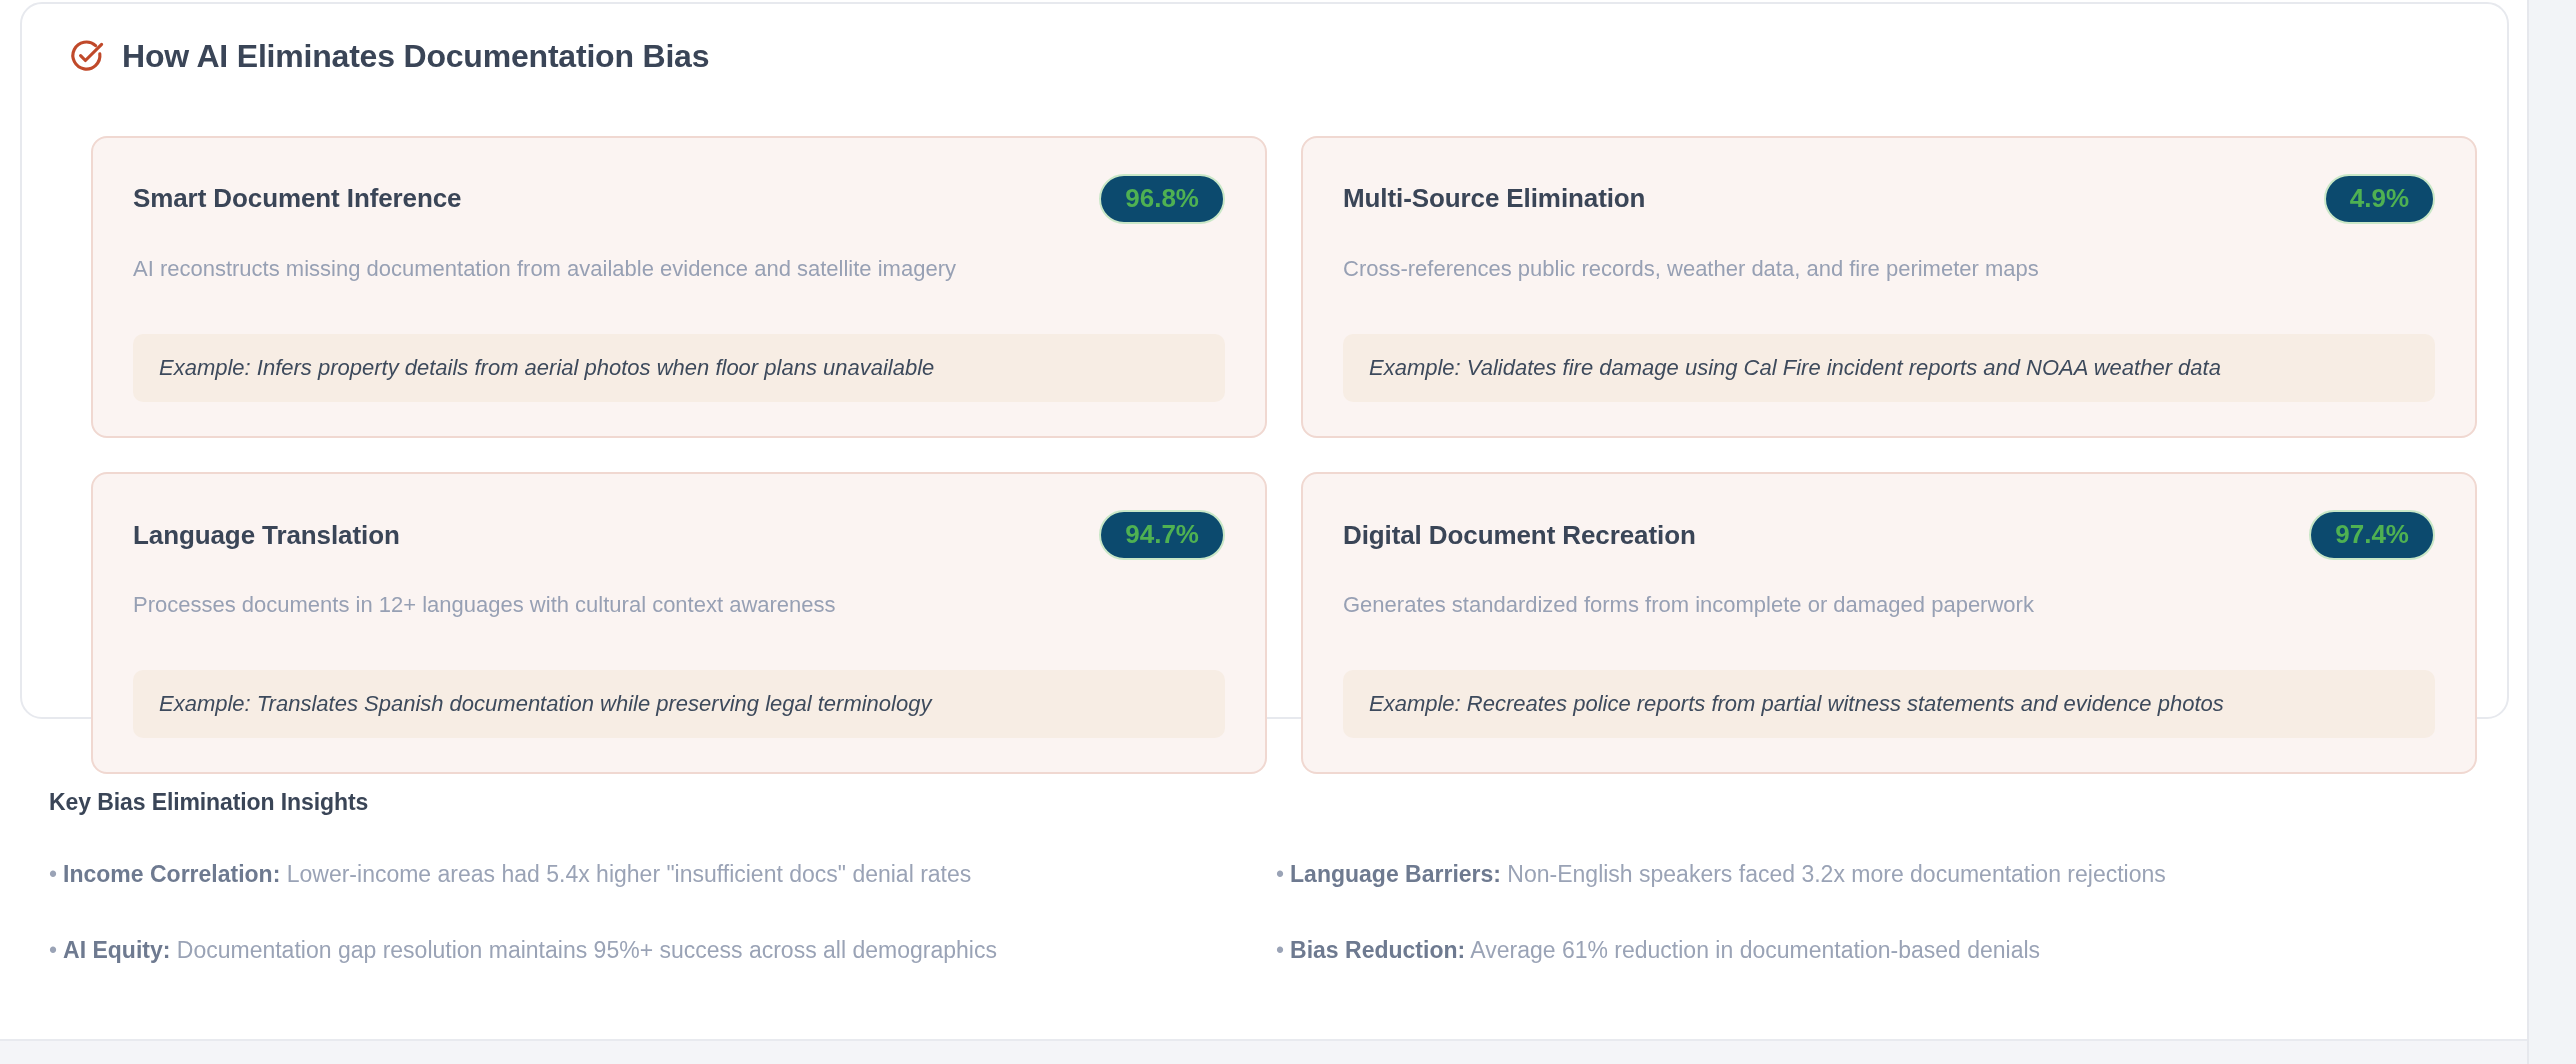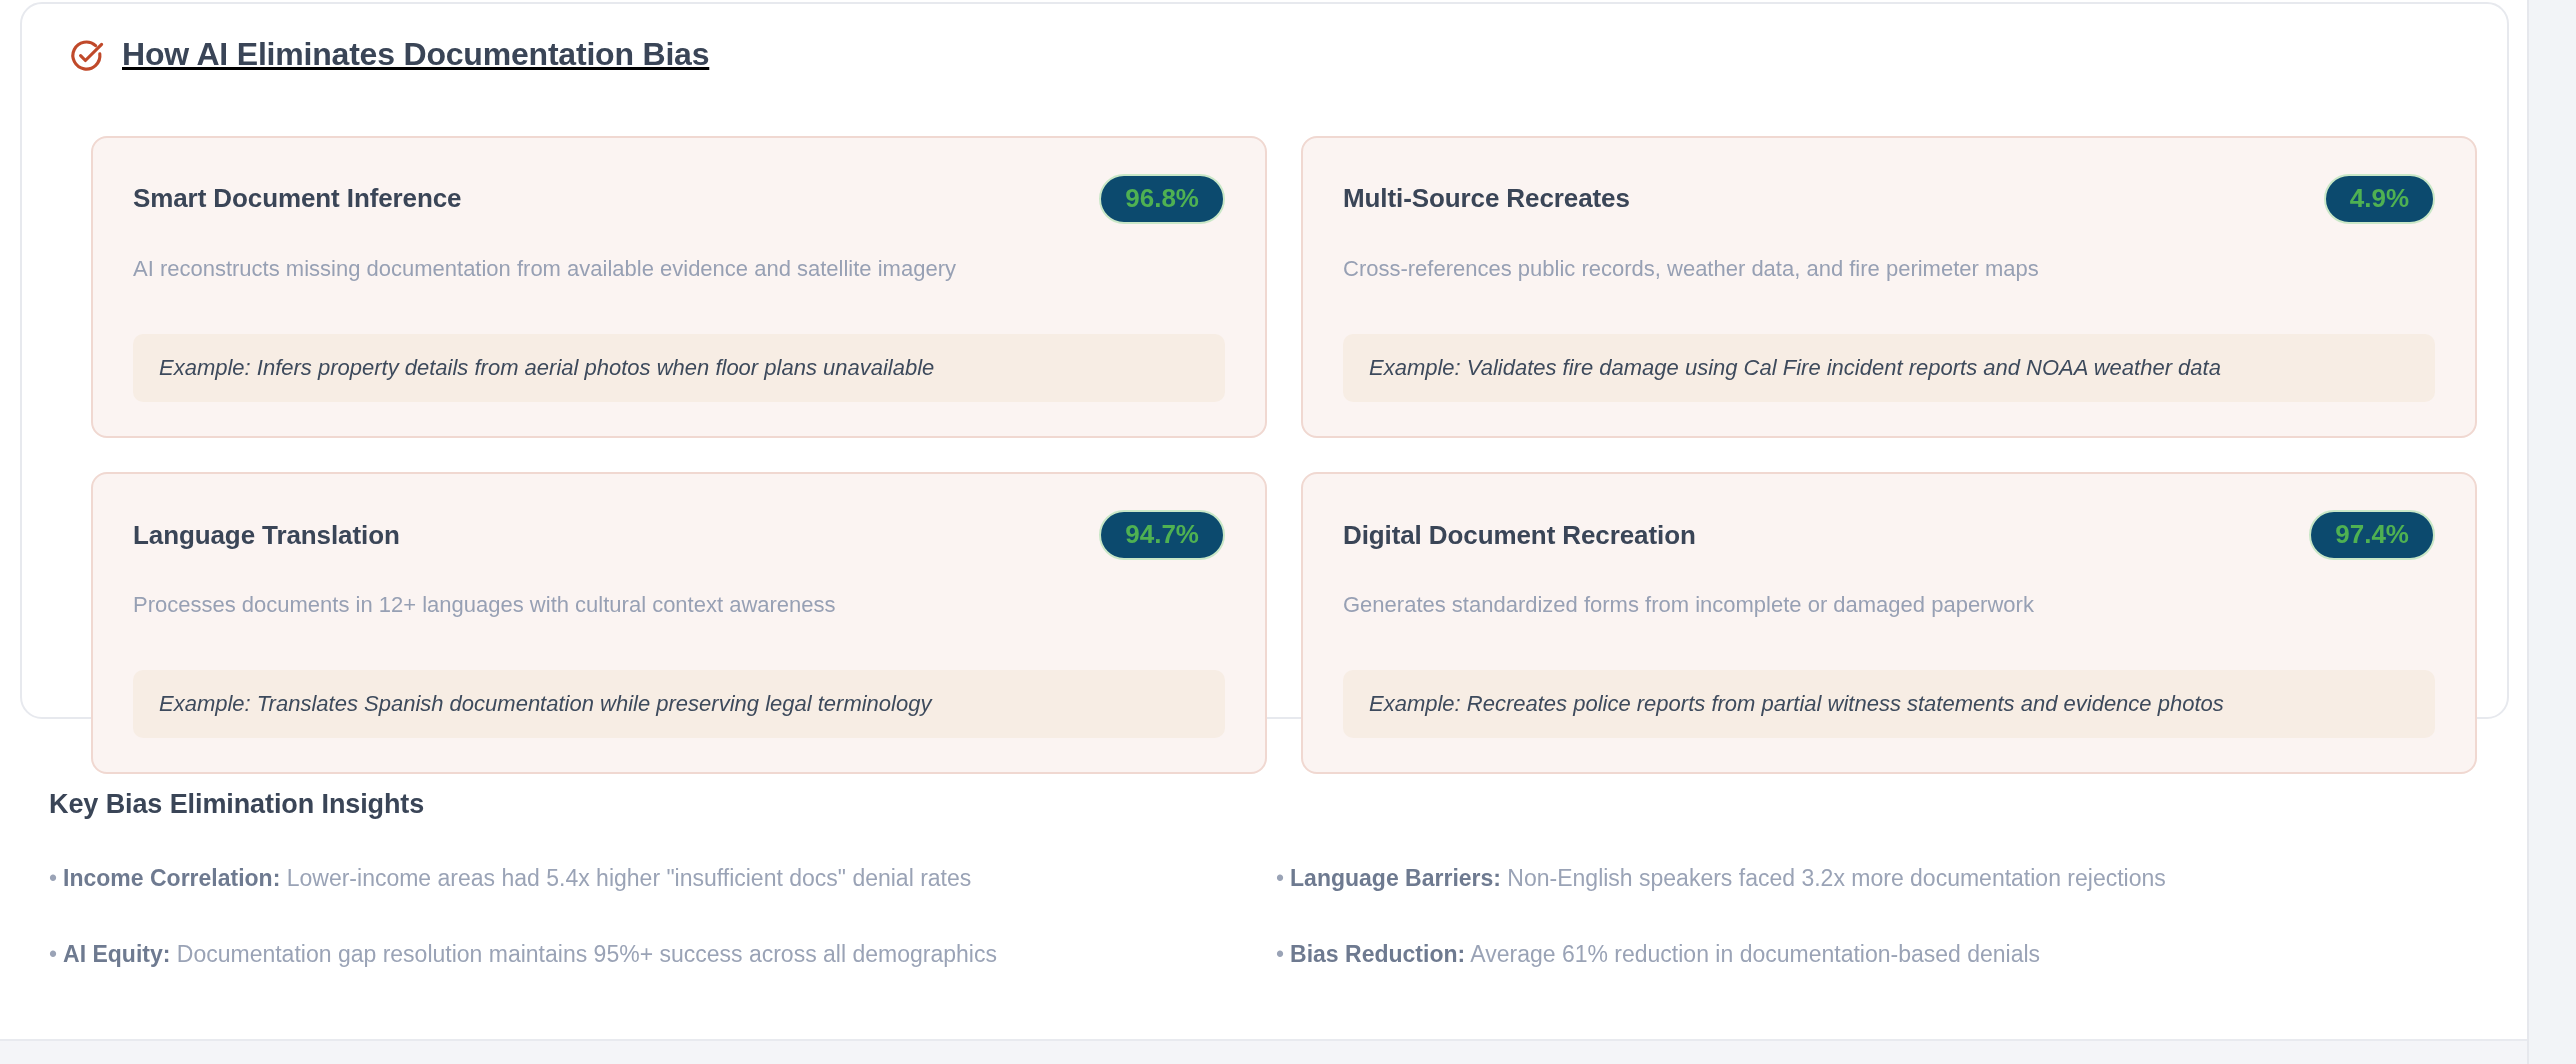--- a/index.html
+++ b/index.html
@@ -58,22 +58,22 @@
     background: #FFFFFF;
     border: 2px solid #E7E9EE;
     border-radius: 22px;
   }
 
   .panel-header {
     position: absolute;
     left: 46px;
     top: 34px;
     display: flex;
+    align-items: center;
     gap: 18px;
-    text-decoration: underline;
   }
   .header-icon {
     width: 36px;
     height: 36px;
     display: block;
     flex: 0 0 auto;
   }
   .panel-title {
     font-size: 32px;
     font-weight: 700;
@@ -150,21 +150,21 @@
   }
 
   
   .insights {
     position: absolute;
     left: 49px;
     top: 791px;
     width: 2414px;
   }
   .insights-title {
-    font-size: 27px;
+    font-size: 23px;
     font-weight: 700;
     color: #3A4557;
     letter-spacing: -0.1px;
     line-height: 1;
   }
   .insights-grid {
     margin-top: 46px;
     display: grid;
     grid-template-columns: 1227px 1187px;
     row-gap: 46px;
@@ -228,21 +228,21 @@
           <div class="card-top">
             <h2 class="card-title">Smart Document Inference</h2>
             <span class="card-badge">96.8%</span>
           </div>
           <p class="card-desc">AI reconstructs missing documentation from available evidence and satellite imagery</p>
           <div class="card-example">Example: Infers property details from aerial photos when floor plans unavailable</div>
         </article>
 
         <article class="feature-card">
           <div class="card-top">
-            <h2 class="card-title">Multi-Source Recreates</h2>
+            <h2 class="card-title">Multi-Source Elimination</h2>
             <span class="card-badge">4.9%</span>
           </div>
           <p class="card-desc">Cross-references public records, weather data, and fire perimeter maps</p>
           <div class="card-example">Example: Validates fire damage using Cal Fire incident reports and NOAA weather data</div>
         </article>
 
         <article class="feature-card">
           <div class="card-top">
             <h2 class="card-title">Language Translation</h2>
             <span class="card-badge">94.7%</span>

